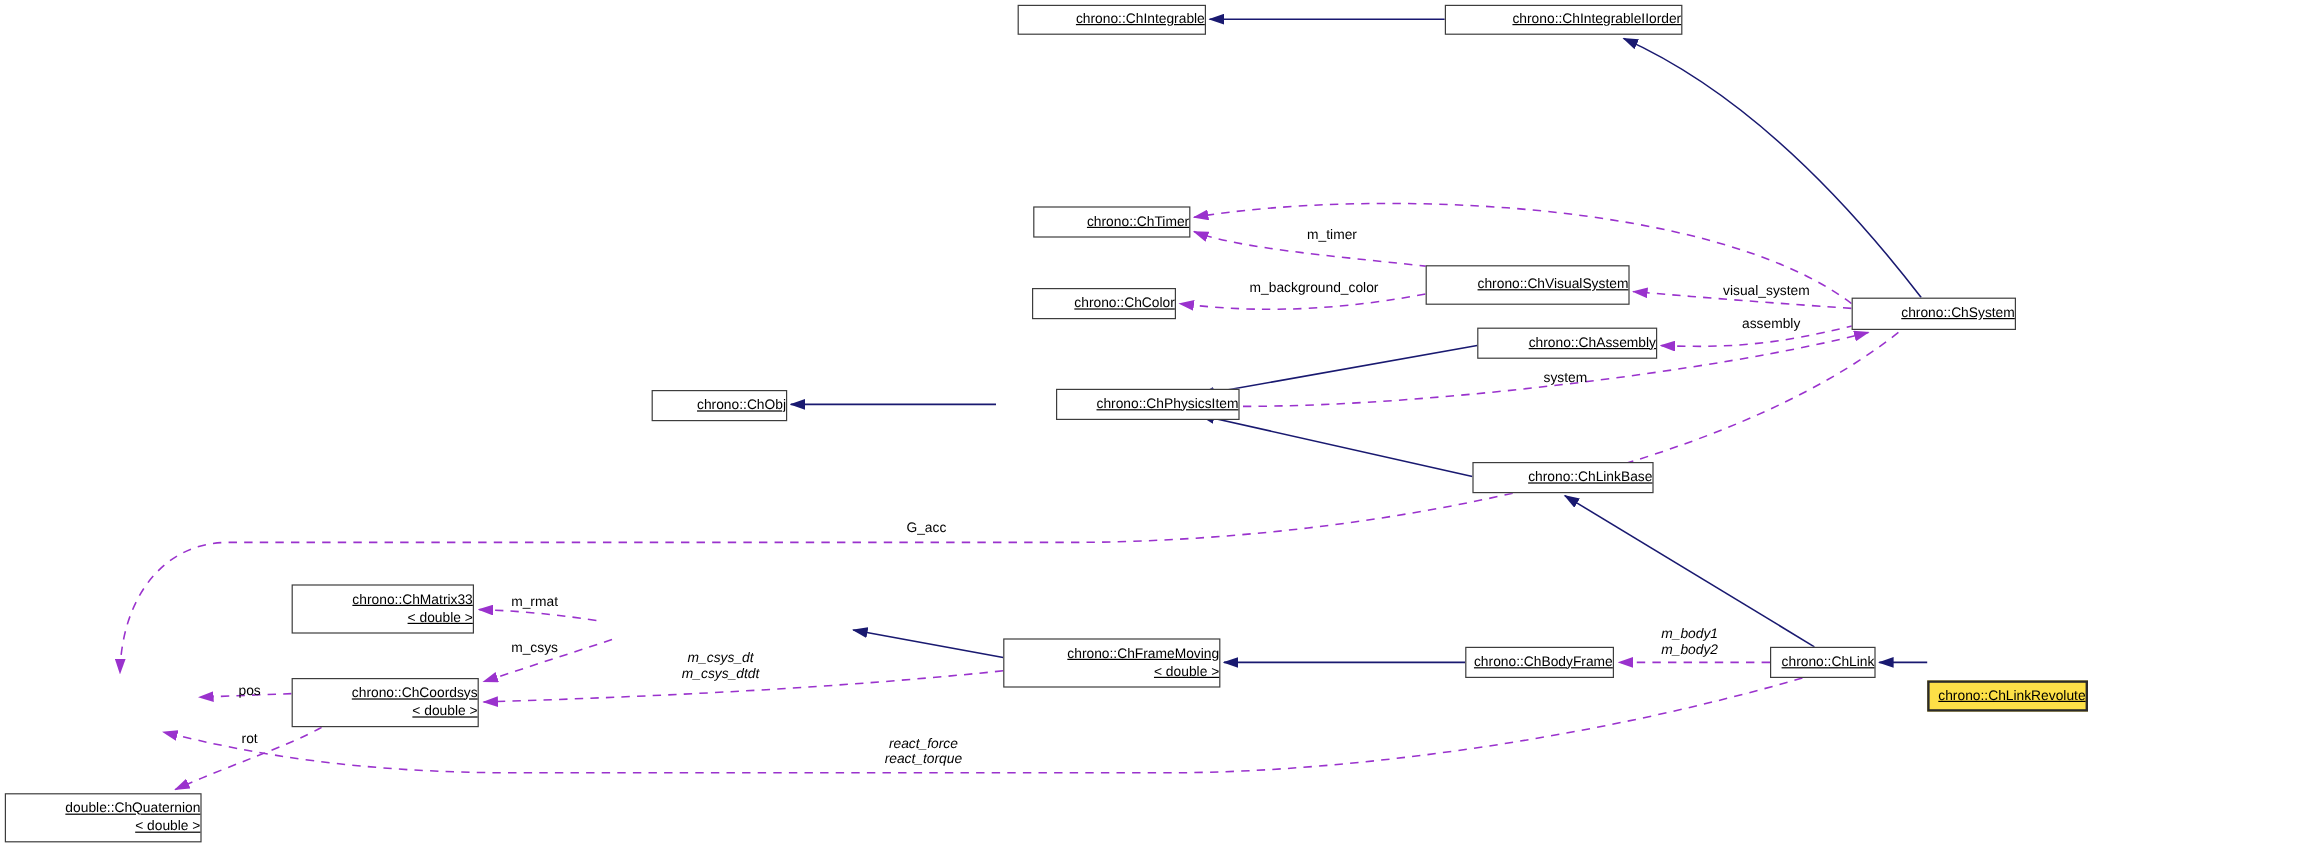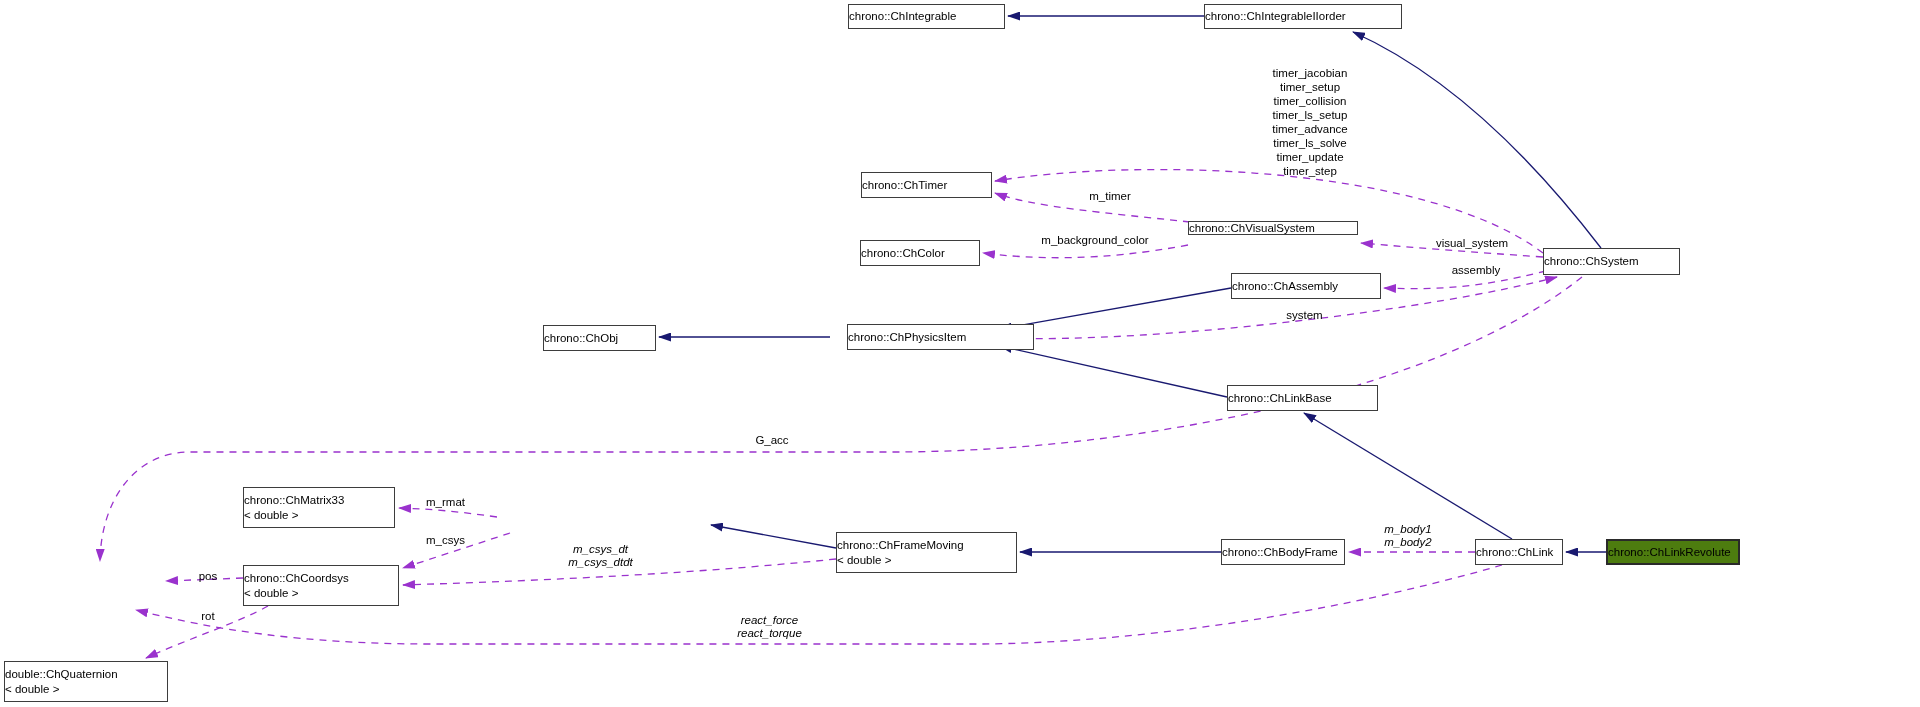--- a/index.html
+++ b/index.html
@@ -1,22 +1,22 @@
 <!DOCTYPE html>
 <html><head>
 <meta charset="utf-8">
 <style>
   html,body{margin:0;padding:0;background:#ffffff;}
   #canvas{position:relative;width:1920px;height:707px;background:#ffffff;
           font-family:"Liberation Sans","DejaVu Sans",sans-serif;color:#000;}
   #edges{position:absolute;left:0;top:0;width:1920px;height:707px;}
   .node{position:absolute;box-sizing:border-box;background:#ffffff;border:1.5px solid #3d3d3d;
-        display:flex;flex-direction:column;align-items:flex-start;justify-content:center;
-        font-size:11.5px;line-height:15px;white-space:nowrap;text-align:center;z-index:2;}
-  .node.focus{background:#4d7c0f;border:2px solid #2a2a2a;}
+        display:flex;flex-direction:column;align-items:flex-end;justify-content:center;
+        font-size:11.5px;line-height:15px;white-space:nowrap;text-align:center;z-index:2;text-decoration:underline;}
+  .node.focus{background:#fde047;border:2px solid #2a2a2a;margin-top:28px;}
   .elabel{position:absolute;font-size:11.5px;line-height:14px;text-align:center;z-index:3;
           white-space:nowrap;}
   .elabel.two{line-height:13px;font-style:italic;}
 </style>
 </head>
 <body>
 
 <div id="canvas">
 
   <svg id="edges" viewBox="0 0 1920 707" xmlns="http://www.w3.org/2000/svg">
@@ -64,33 +64,33 @@
     </div>
   <div class="node" style="left:1204px;top:4px;width:198px;height:25px">
       <div>chrono::ChIntegrableIIorder</div>
     </div>
   <div class="node" style="left:861px;top:172px;width:131px;height:26px">
       <div>chrono::ChTimer</div>
     </div>
   <div class="node" style="left:860px;top:240px;width:120px;height:26px">
       <div>chrono::ChColor</div>
     </div>
-  <div class="node" style="left:1188px;top:221px;width:170px;height:14px">
+  <div class="node" style="left:1188px;top:221px;width:170px;height:33px">
       <div>chrono::ChVisualSystem</div>
     </div>
   <div class="node" style="left:1543px;top:248px;width:137px;height:27px">
       <div>chrono::ChSystem</div>
     </div>
   <div class="node" style="left:1231px;top:273px;width:150px;height:26px">
       <div>chrono::ChAssembly</div>
     </div>
   <div class="node" style="left:543px;top:325px;width:113px;height:26px">
       <div>chrono::ChObj</div>
     </div>
-  <div class="node" style="left:847px;top:324px;width:187px;height:26px">
+  <div class="node" style="left:880px;top:324px;width:153px;height:26px">
       <div>chrono::ChPhysicsItem</div>
     </div>
   <div class="node" style="left:1227px;top:385px;width:151px;height:26px">
       <div>chrono::ChLinkBase</div>
     </div>
   <div class="node" style="left:243px;top:487px;width:152px;height:41px">
       <div>chrono::ChMatrix33</div>
       <div>&lt; double &gt;</div>
     </div>
   <div class="node" style="left:836px;top:532px;width:181px;height:41px">
@@ -108,30 +108,20 @@
     </div>
   <div class="node" style="left:243px;top:565px;width:156px;height:41px">
       <div>chrono::ChCoordsys</div>
       <div>&lt; double &gt;</div>
     </div>
   <div class="node" style="left:4px;top:661px;width:164px;height:41px">
       <div>double::ChQuaternion</div>
       <div>&lt; double &gt;</div>
     </div>
 
-  <div class="elabel" style="left:1240px;top:66px;width:140px">
-      <div>timer_jacobian</div>
-      <div>timer_setup</div>
-      <div>timer_collision</div>
-      <div>timer_ls_setup</div>
-      <div>timer_advance</div>
-      <div>timer_ls_solve</div>
-      <div>timer_update</div>
-      <div>timer_step</div>
-    </div>
   <div class="elabel" style="left:1080px;top:189px;width:60px">m_timer</div>
   <div class="elabel" style="left:1025px;top:233px;width:140px">m_background_color</div>
   <div class="elabel" style="left:1422px;top:236px;width:100px">visual_system</div>
   <div class="elabel" style="left:1441px;top:263px;width:70px">assembly</div>
   <div class="elabel" style="left:1277px;top:308px;width:55px">system</div>
   <div class="elabel" style="left:748px;top:433px;width:48px">G_acc</div>
   <div class="elabel" style="left:418px;top:495px;width:55px">m_rmat</div>
   <div class="elabel" style="left:418px;top:533px;width:55px">m_csys</div>
   <div class="elabel two" style="left:553px;top:543px;width:95px">
       <div>m_csys_dt</div>

